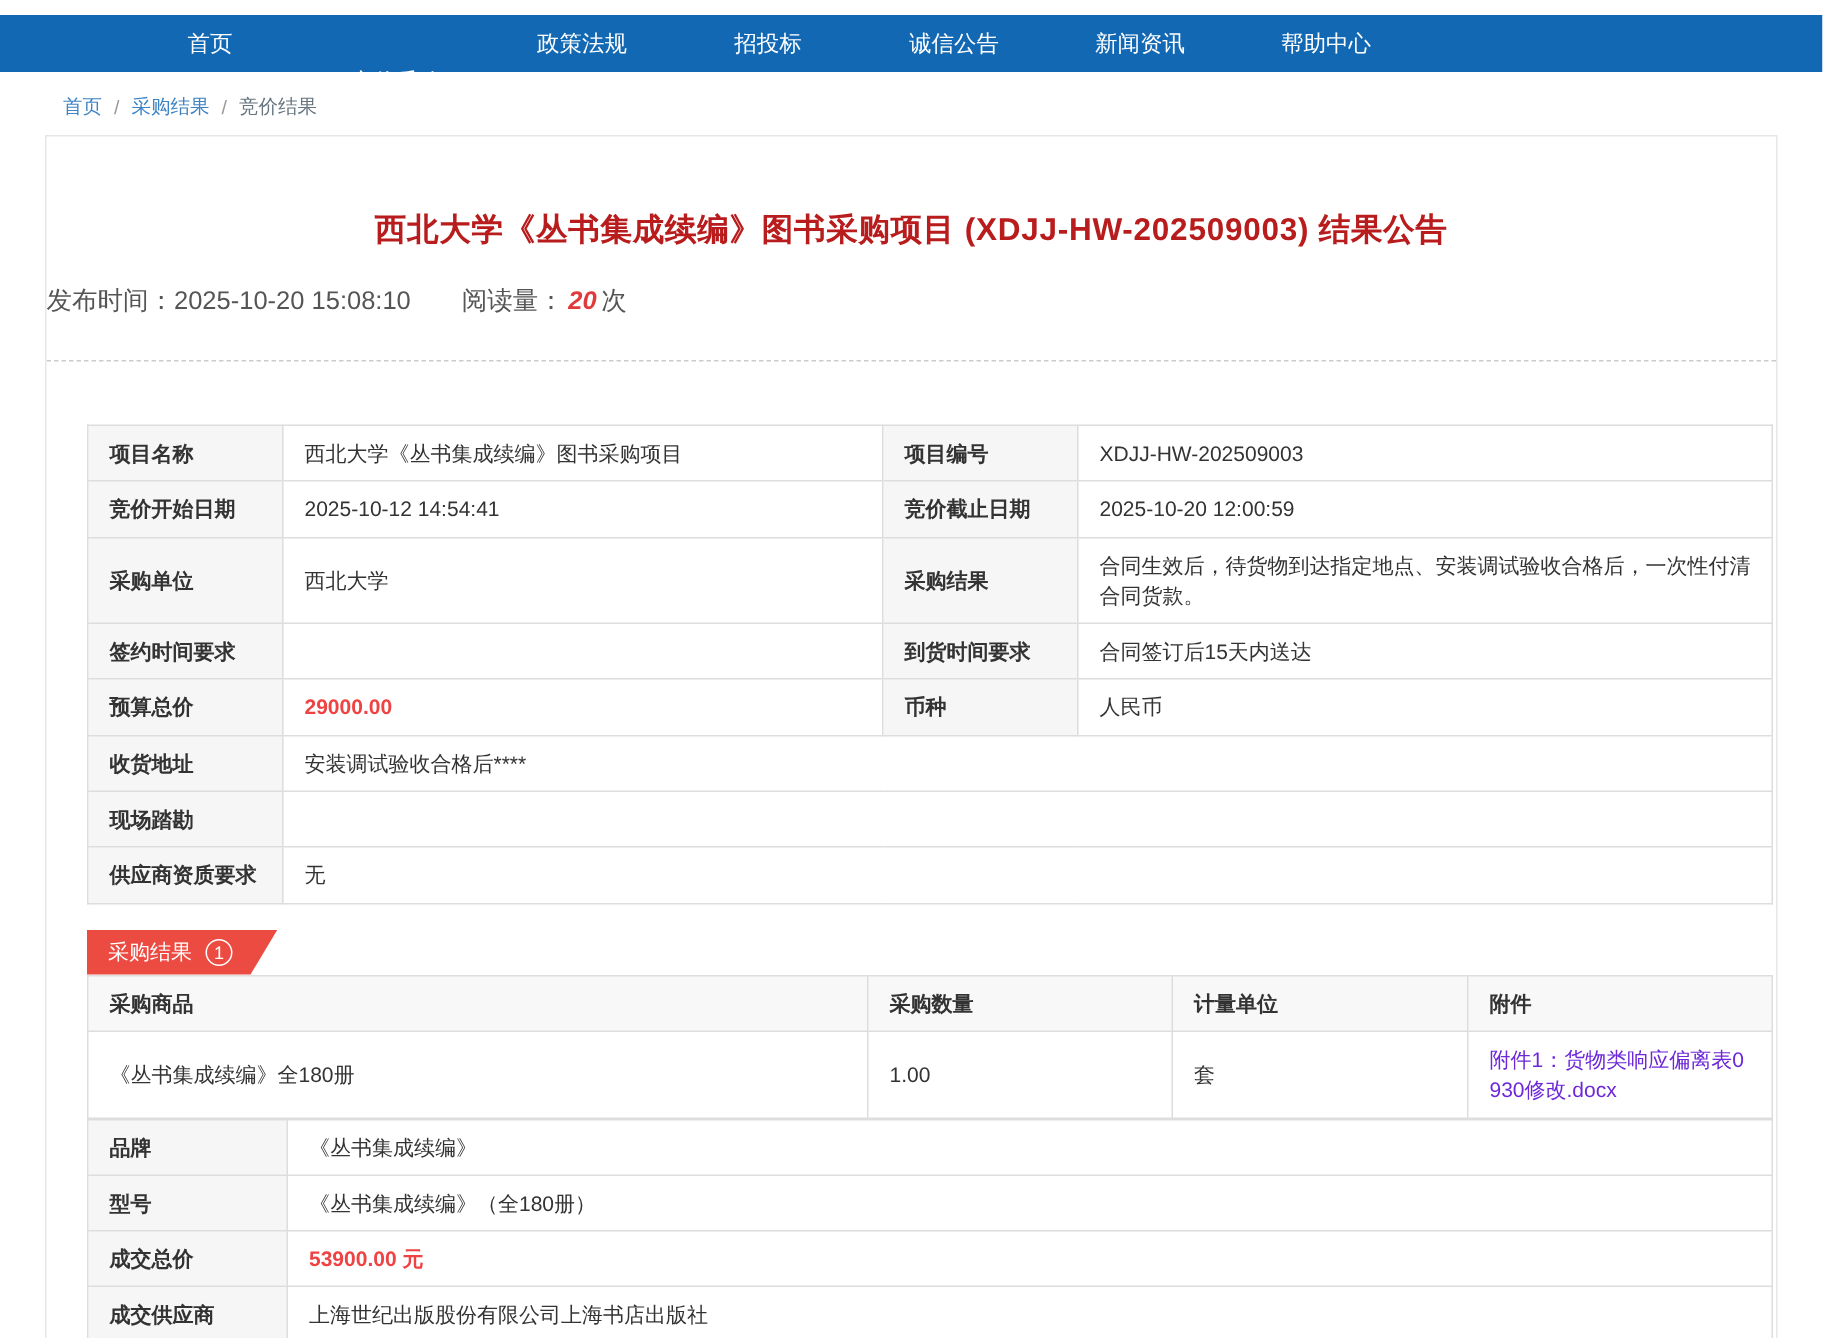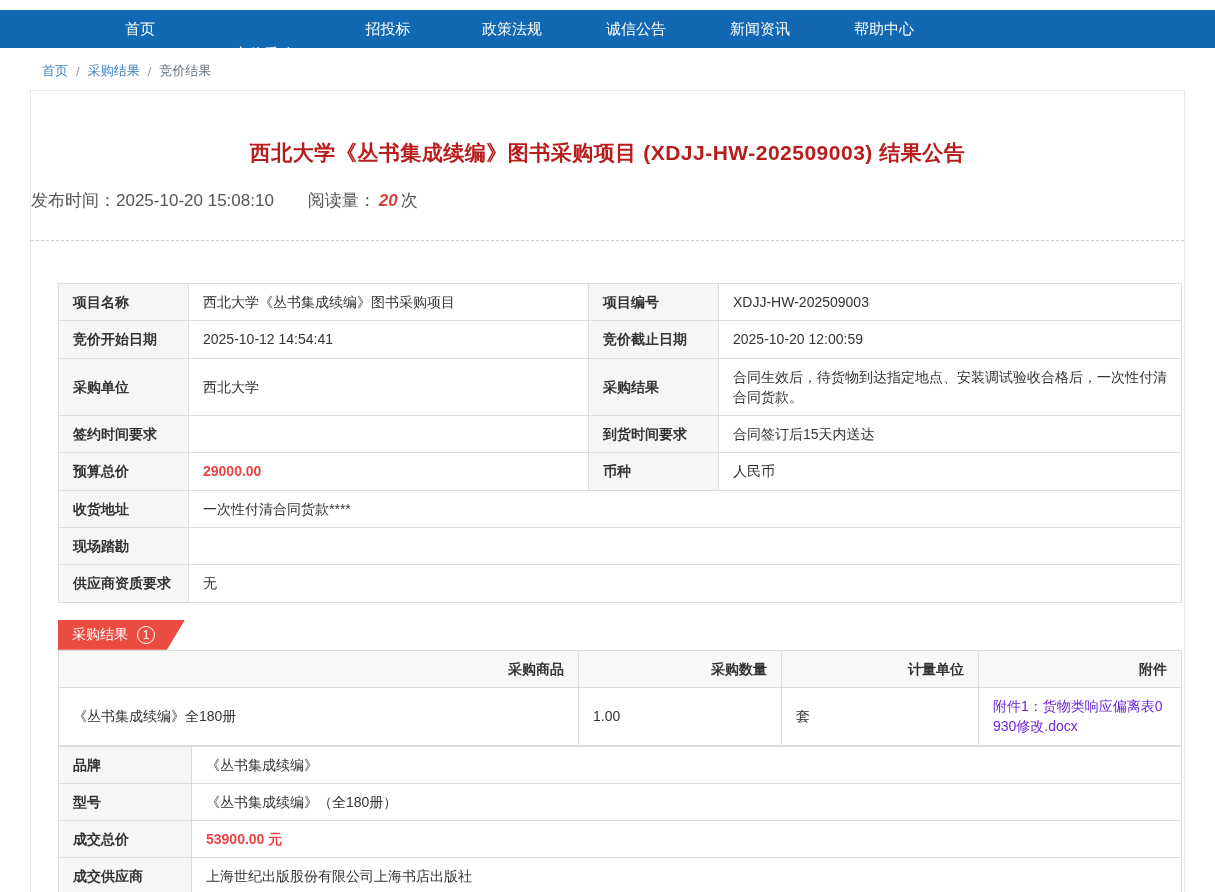--- a/index.html
+++ b/index.html
@@ -39,35 +39,35 @@
 
   
   .badge-wrap { margin:17px 0 0 27px; }
   .result-badge { display:inline-flex; align-items:center; gap:9px; height:30px;
     background:#ec4b41; color:#fff; font-size:14px; padding:0 30px 0 14px;
     clip-path:polygon(0 0, 100% 0, calc(100% - 18px) 100%, 0 100%); }
   .badge-num { width:18px; height:18px; border:1px solid #fff; border-radius:50%;
     display:inline-flex; align-items:center; justify-content:center; font-size:12px; line-height:1; }
 
   
-  .result-table th { background:#f8f8f8; font-weight:bold; height:36px;text-align:right; }
+  .result-table th { background:#f8f8f8; font-weight:bold; height:36px; }
   .result-table td.data-cell { height:56px; }
   .attachment-link { color:#6d28d9; text-decoration:none; cursor:pointer; }
   .detail-table td { height:35px; }
 </style>
 </head>
 <body>
 
 <div class="topstrip"></div>
 
 <div class="navbar">
   <div class="nav-item">首页</div>
   <div class="nav-item active">竞价采购</div>
+  <div class="nav-item">政策法规</div>
   <div class="nav-item">招投标</div>
-  <div class="nav-item">政策法规</div>
   <div class="nav-item">诚信公告</div>
   <div class="nav-item">新闻资讯</div>
   <div class="nav-item">帮助中心</div>
 </div>
 
 <div class="breadcrumb">
   <a>首页</a>
   <span>/</span>
   <a>采购结果</a>
   <span>/</span>
@@ -117,21 +117,21 @@
       <td>合同签订后15天内送达</td>
     </tr>
     <tr>
       <td class="label">预算总价</td>
       <td class="price-red">29000.00</td>
       <td class="label">币种</td>
       <td>人民币</td>
     </tr>
     <tr>
       <td class="label">收货地址</td>
-      <td colspan="3">一次性付清合同货款****</td>
+      <td colspan="3">安装调试验收合格后****</td>
     </tr>
     <tr>
       <td class="label">现场踏勘</td>
       <td colspan="3"></td>
     </tr>
     <tr>
       <td class="label">供应商资质要求</td>
       <td colspan="3">无</td>
     </tr>
   </tbody>

